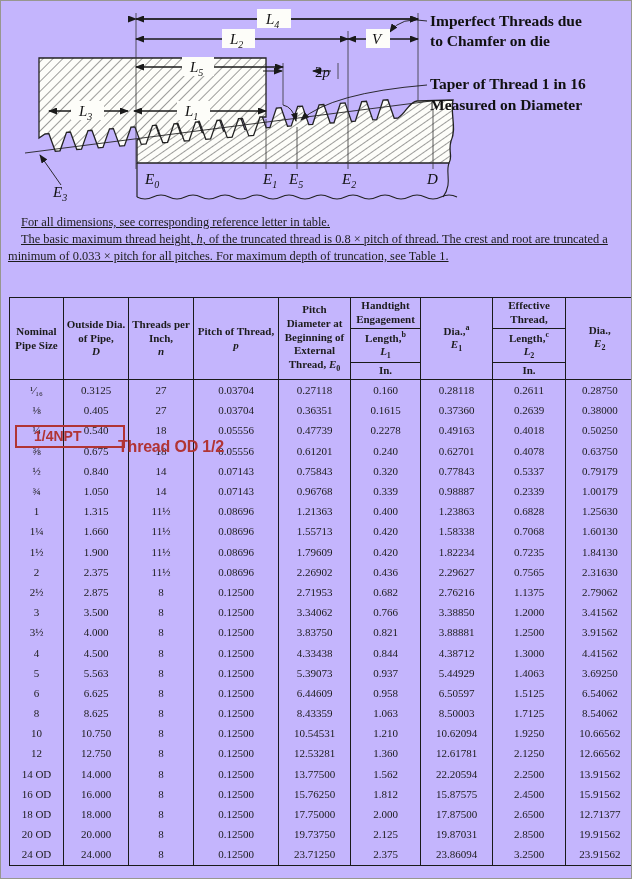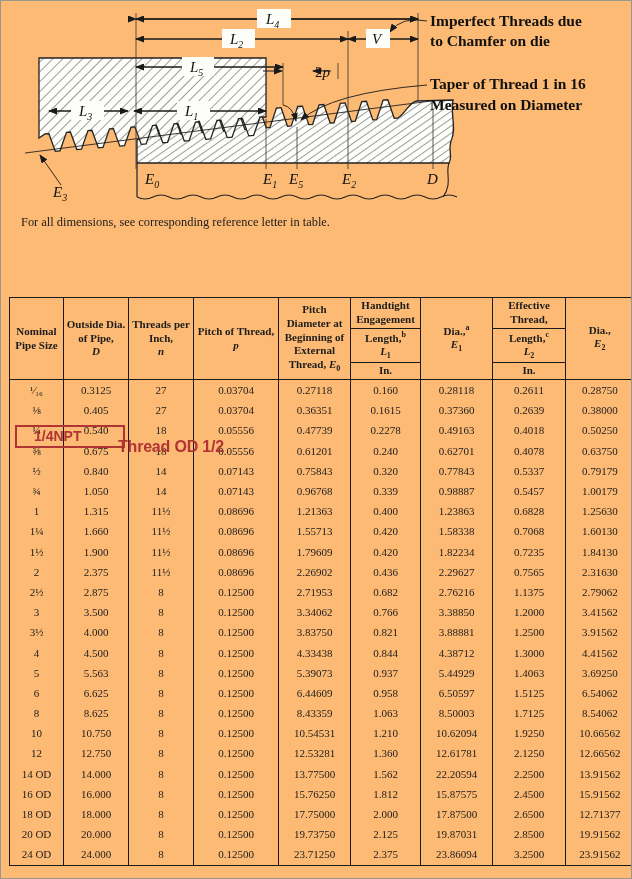--- a/index.html
+++ b/index.html
@@ -1,27 +1,27 @@
 <!DOCTYPE html>
 <html><head>
 <meta charset="utf-8">
 <style>
   html,body{margin:0;padding:0;background:#e8e8e8;}
   .page{
     position:relative; width:632px; height:879px; margin:0 auto;
-    background:#fdba74; border:1px solid #97978f; box-sizing:border-box;
+    background:#c4b5fd; border:1px solid #97978f; box-sizing:border-box;
     font-family:"Liberation Serif", serif; color:#1c1c1c; overflow:hidden;
   }
   
   .diagram{position:absolute; left:0; top:0;}
   .svgvar{font-family:"Liberation Serif", serif; font-style:italic; font-size:15px; fill:#111;}
   .svgsub{font-size:10px; font-style:italic;}
   .anno{font-family:"Liberation Serif", serif; font-weight:bold; font-size:15.5px; fill:#111;}
   
-  .notes{position:absolute; left:7px; top:213px; width:618px; font-size:12.4px; line-height:1.32;}
+  .notes{position:absolute; left:7px; top:213px; width:618px; font-size:12.4px; line-height:1.32;text-decoration:underline;}
   .notes p{margin:0 0 1px 0; text-indent:13px;}
   .notes .ivar{font-style:italic;}
   
   table.npt{
     position:absolute; left:8px; top:296px; width:624px;
     border-collapse:collapse; table-layout:fixed;
     font-size:11px; text-align:center;
   }
   table.npt col.c1{width:54px} table.npt col.c2{width:65px} table.npt col.c3{width:65px}
   table.npt col.c4{width:85px} table.npt col.c5{width:72px} table.npt col.c6{width:70px}
@@ -143,20 +143,21 @@
     <text class="svgvar" x="52" y="196"><tspan>E</tspan><tspan class="svgsub" dy="4">3</tspan></text>
 
     <text class="anno" x="429" y="25">Imperfect Threads due</text>
     <text class="anno" x="429" y="45">to Chamfer on die</text>
     <text class="anno" x="429" y="88">Taper of Thread 1 in 16</text>
     <text class="anno" x="429" y="109">Measured on Diameter</text>
   </svg>
 
   <div class="notes">
     <p>For all dimensions, see  corresponding reference letter in table.</p>
+    <p><span>The basic maximum thread height, </span><span class="ivar">h</span><span>, of the truncated thread is 0.8 × pitch of thread. The crest and root are truncated a minimum of 0.033 × pitch for all pitches. For maximum depth of truncation, see Table 1.</span></p>
   </div>
 
   <table class="npt">
     <colgroup>
       <col class="c1">
         <col class="c2">
         <col class="c3">
         <col class="c4">
         <col class="c5">
       <col class="c6">
@@ -242,21 +243,21 @@
           <td class="last">0.79179</td>
         </tr>
         <tr>
           <td>¾</td>
           <td>1.050</td>
           <td>14</td>
           <td>0.07143</td>
           <td>0.96768</td>
           <td>0.339</td>
           <td>0.98887</td>
-          <td>0.5457</td>
+          <td>0.2339</td>
           <td class="last">1.00179</td>
         </tr>
         <tr>
           <td>1</td>
           <td>1.315</td>
           <td>11½</td>
           <td>0.08696</td>
           <td>1.21363</td>
           <td>0.400</td>
           <td>1.23863</td>

